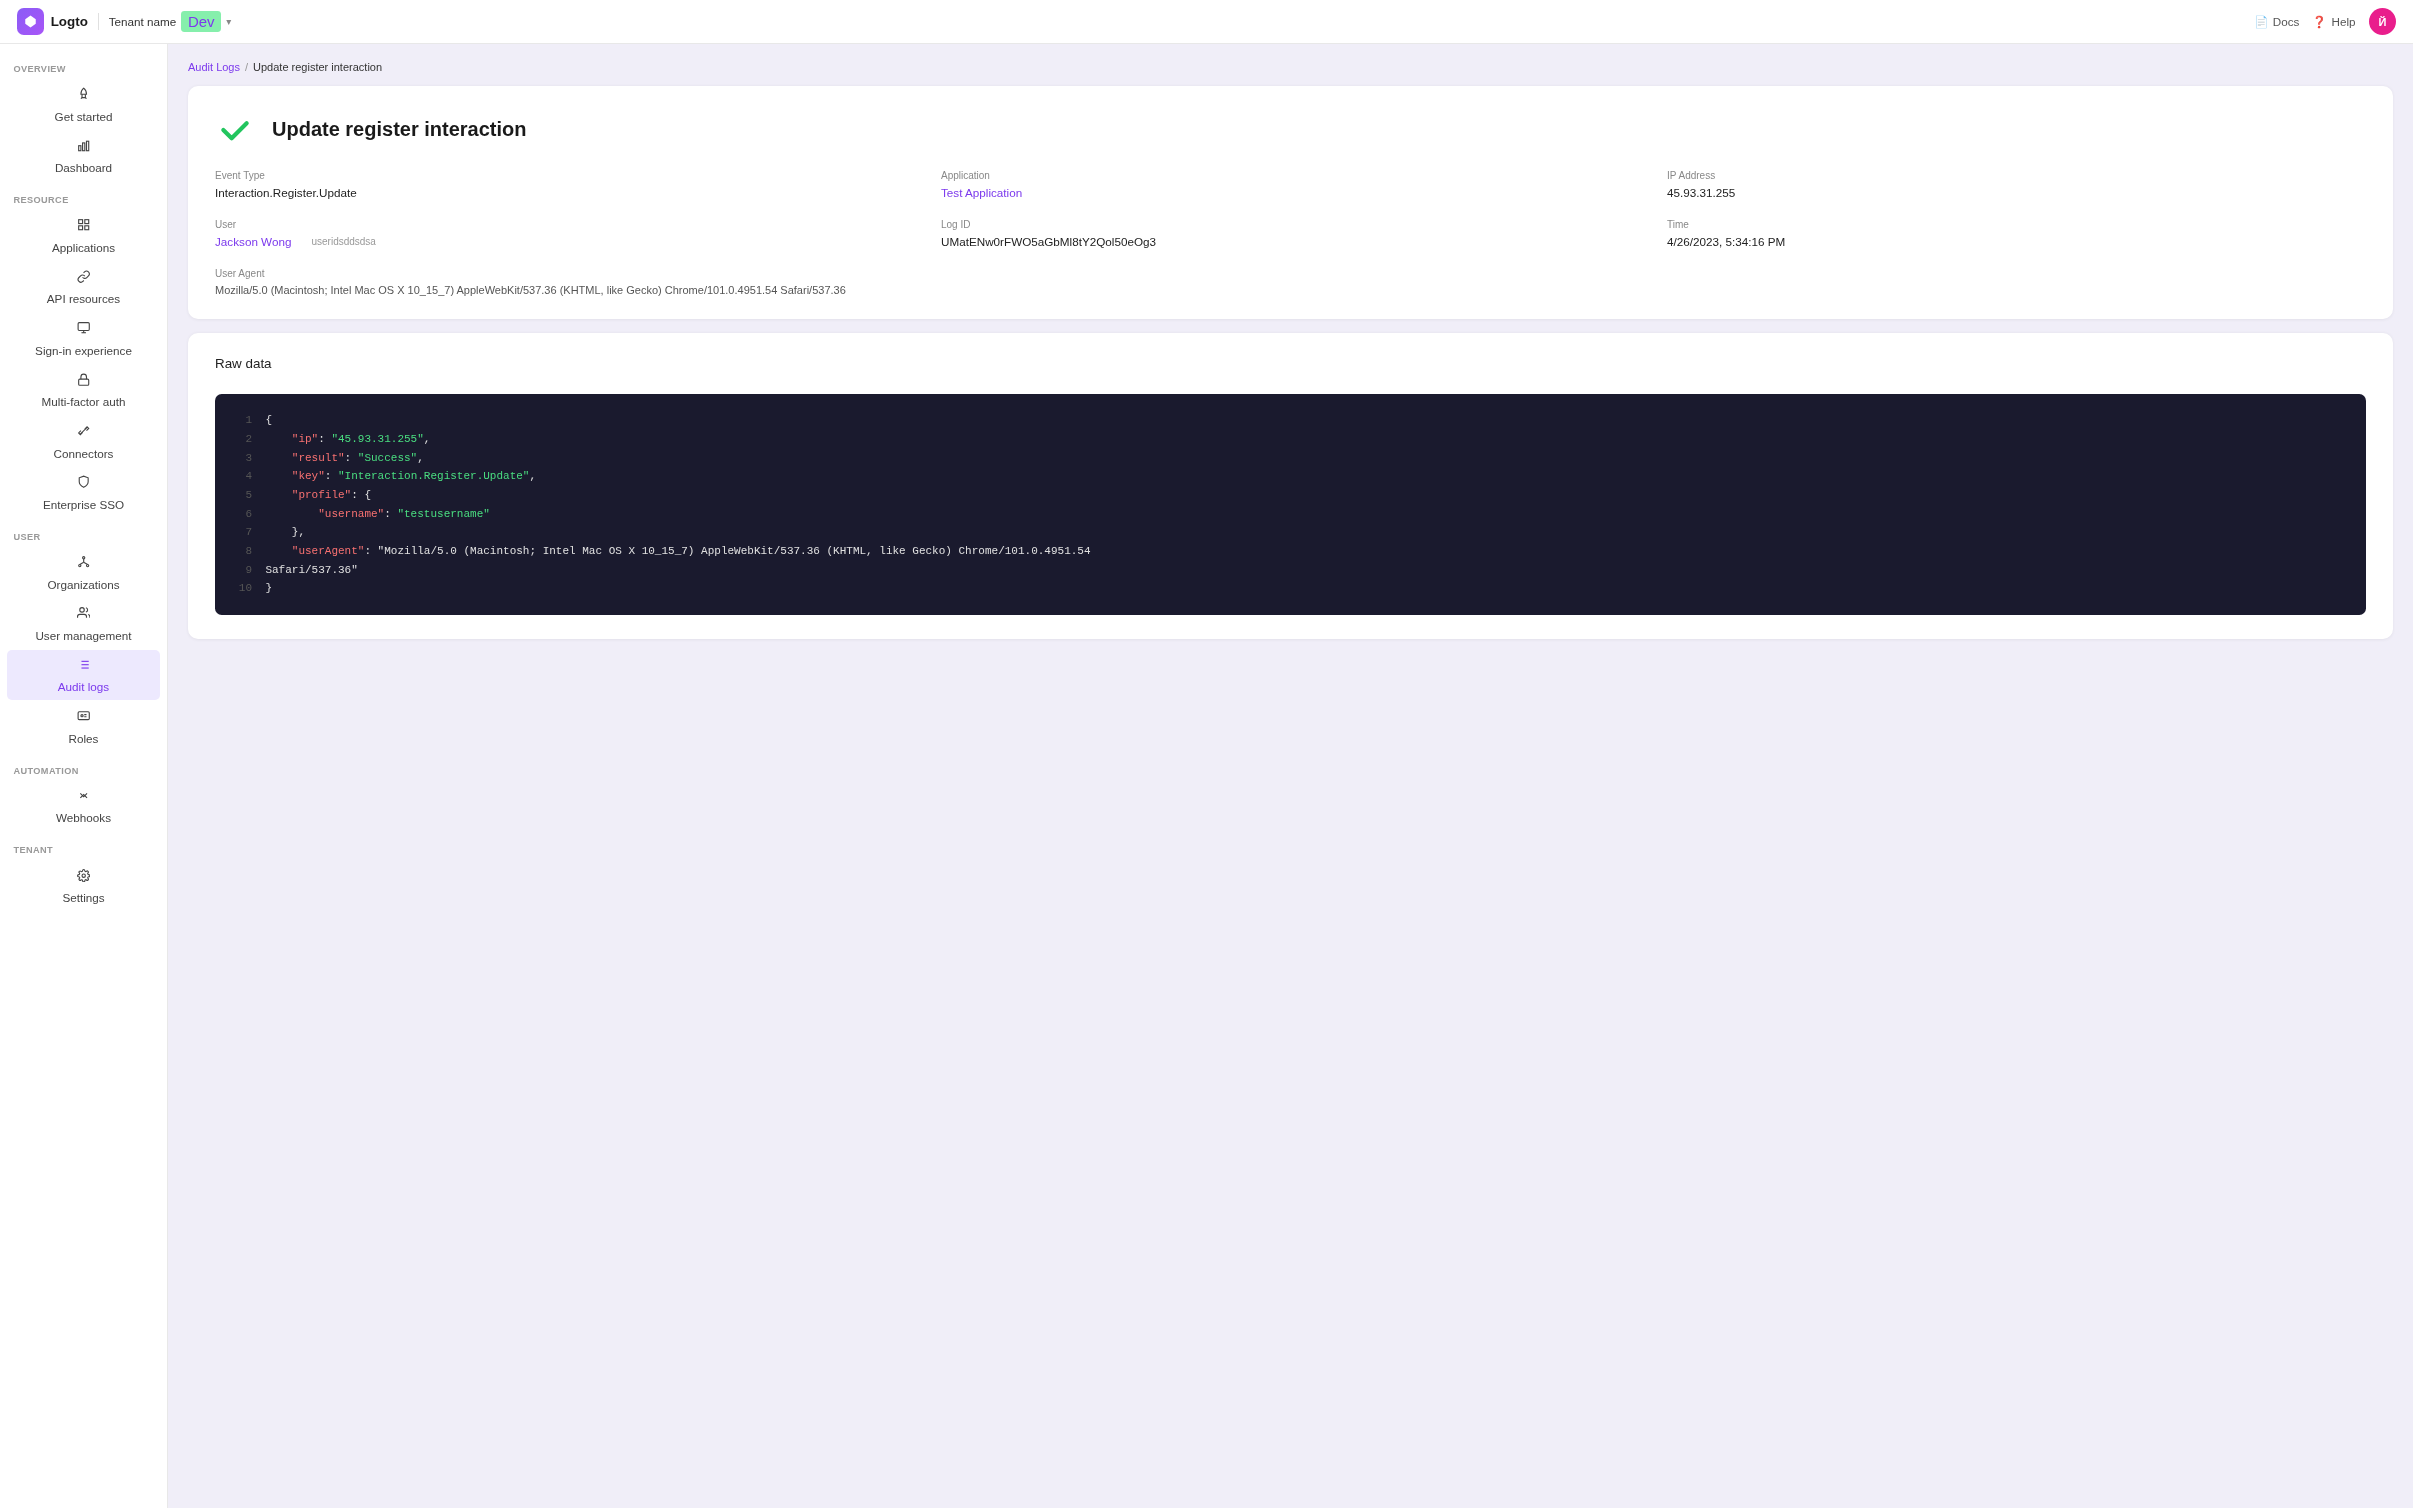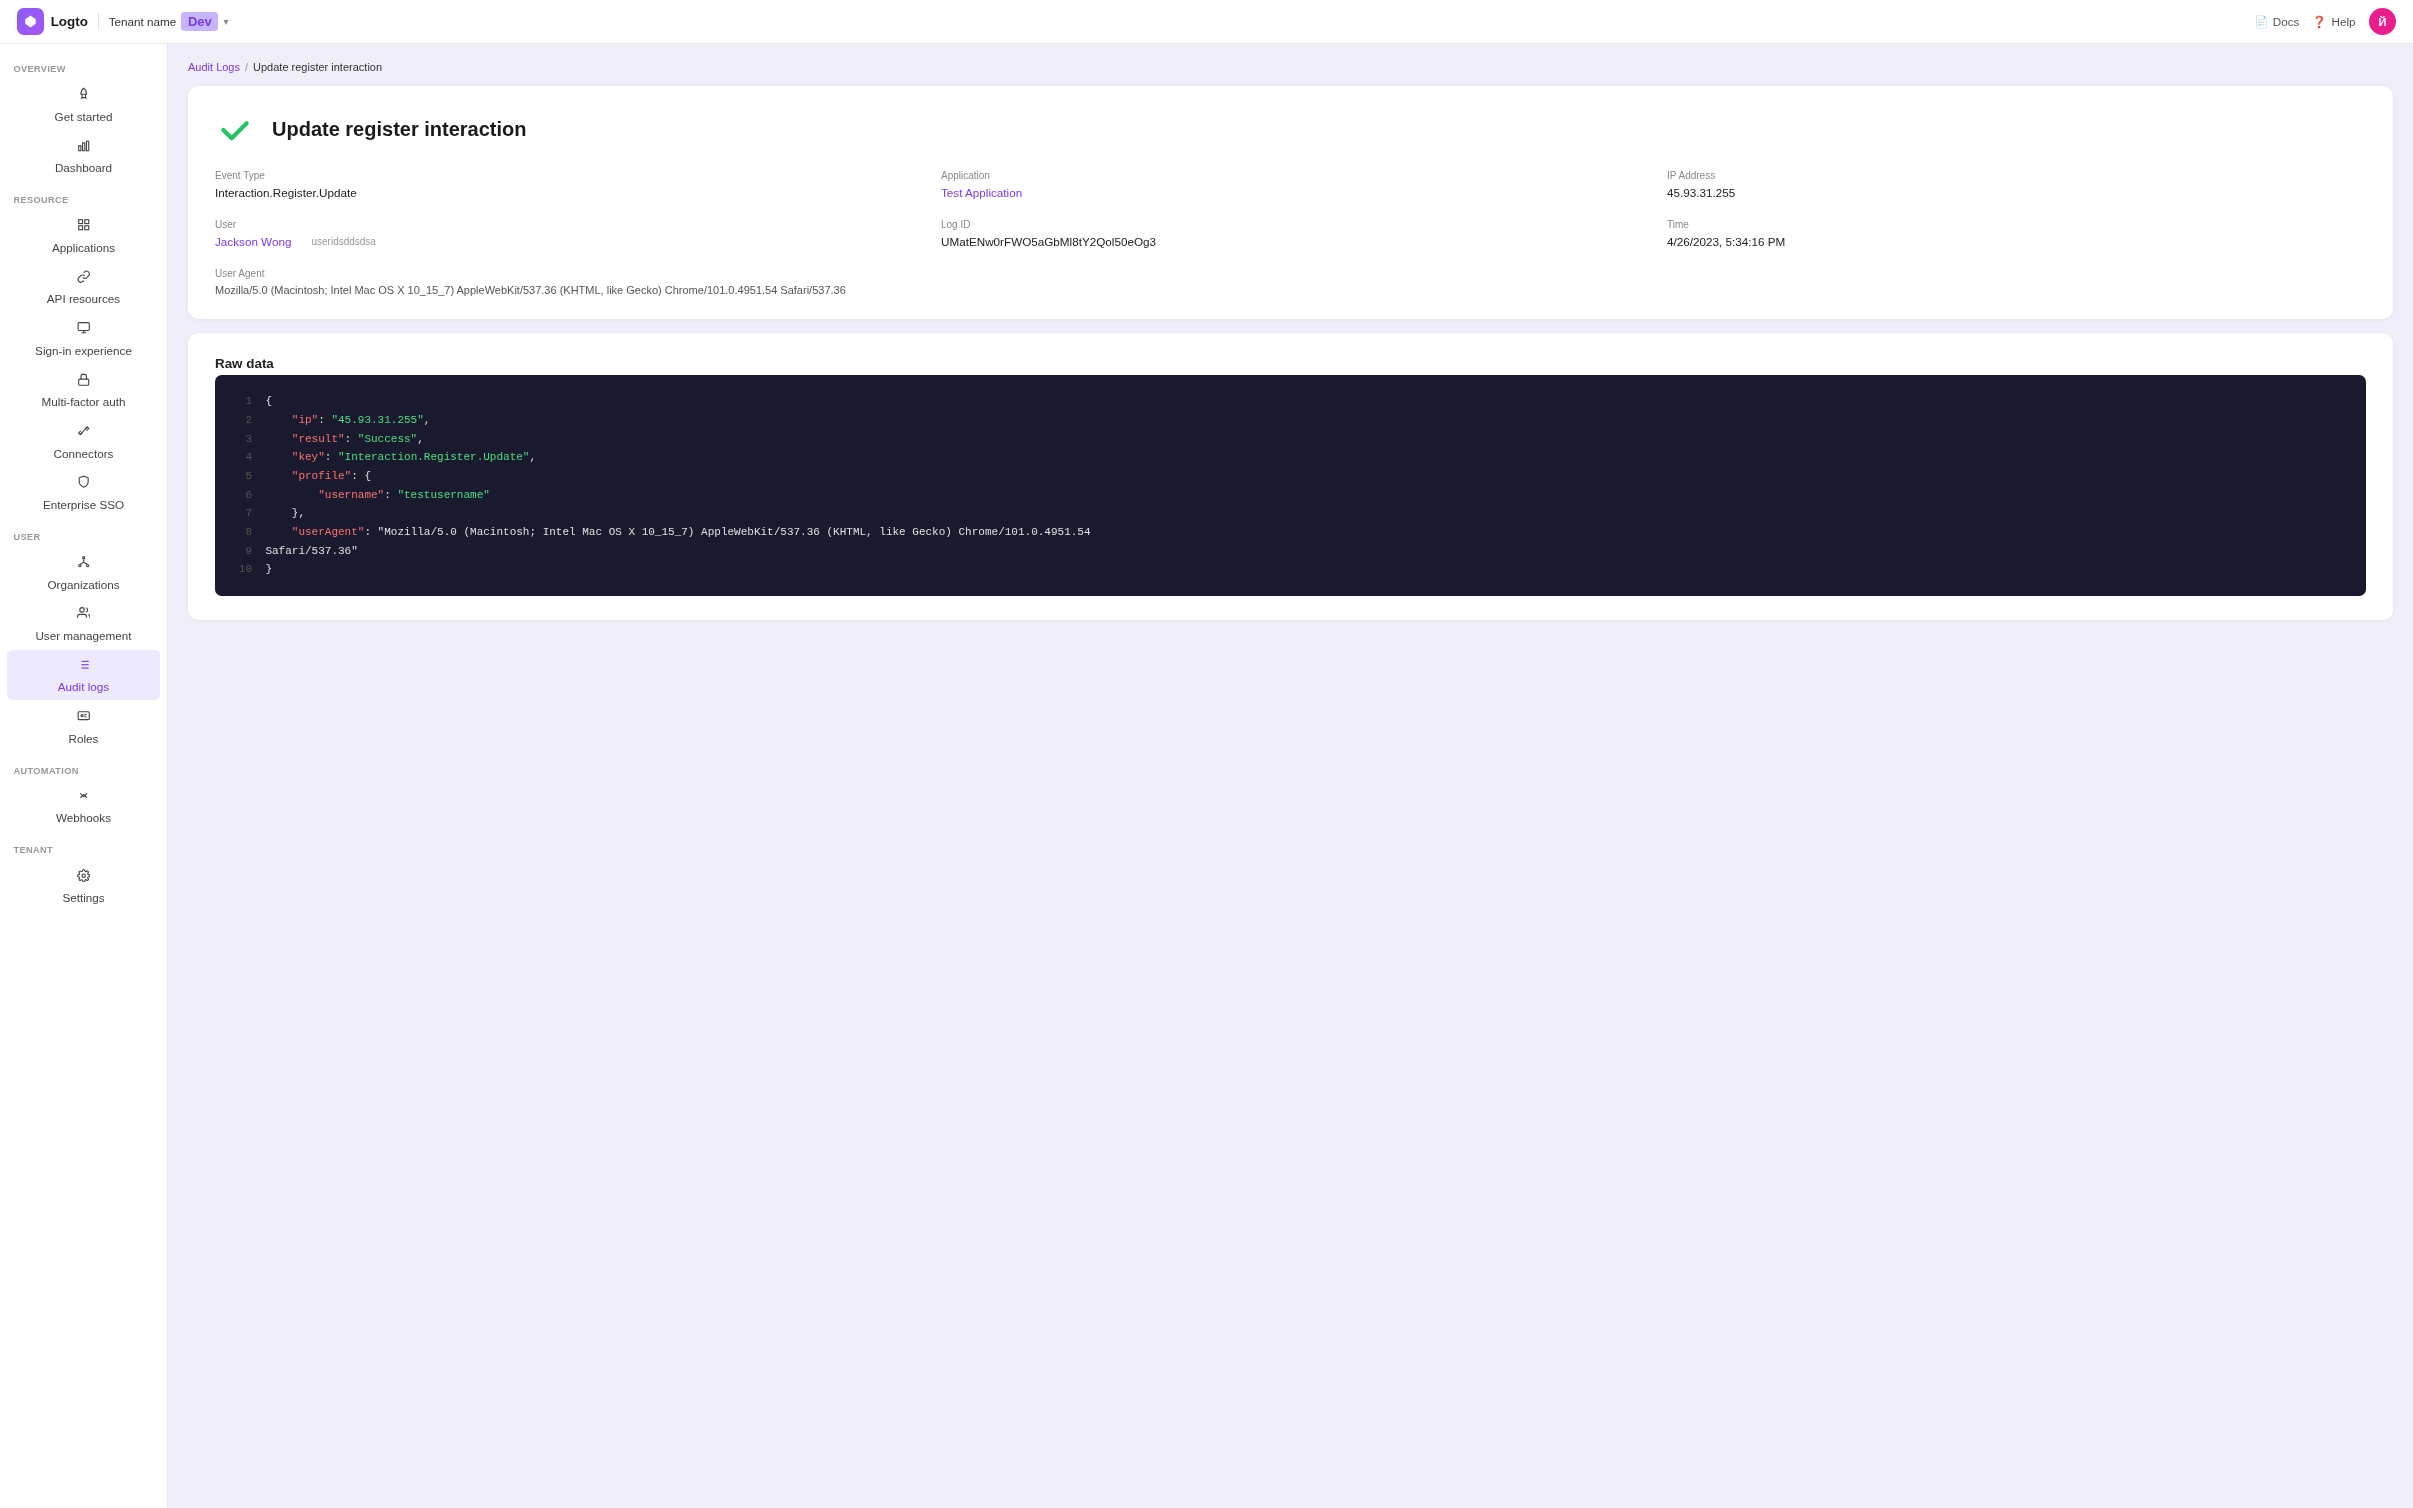--- a/index.html
+++ b/index.html
@@ -8,21 +8,21 @@
     
     .topbar { background: #fff; border-bottom: 0.8px solid #e8e8e8; display: flex; align-items: center; justify-content: space-between; padding: 0 17px; height: 44px; flex-shrink: 0; }
     .topbar-left { display: flex; align-items: center; gap: 10px; }
     .logo-area { display: flex; align-items: center; gap: 6.7px; }
     .logo-icon { width: 27px; height: 27px; background: linear-gradient(135deg, #8B5CF6, #A855F7); border-radius: 6.7px; display: flex; align-items: center; justify-content: center; }
     .logo-icon svg { width: 15px; height: 15px; fill: white; }
     .logo-text { font-size: 13.4px; font-weight: 700; color: #1a1a1a; }
     .divider-v { width: 0.8px; height: 17px; background: #e0e0e0; }
     .tenant-area { display: flex; align-items: center; gap: 5px; cursor: pointer; }
     .tenant-name { font-size: 11.7px; color: #333; }
-    .tenant-badge { background: #c4b5fd; color: #7c3aed; font-size: 13px; font-weight: 700; padding: 1.7px 6.7px; border-radius: 3.4px; }
+    .tenant-badge { background: #86efac; color: #7c3aed; font-size: 15px; font-weight: 400; padding: 1.7px 6.7px; border-radius: 3.4px; }
     .tenant-chevron { color: #888; font-size: 10px; }
     .topbar-right { display: flex; align-items: center; gap: 13.4px; }
     .topbar-btn { display: flex; align-items: center; gap: 4.2px; font-size: 11.7px; color: #555; cursor: pointer; background: none; border: none; }
     .user-avatar { width: 27px; height: 27px; background: #e91e8c; border-radius: 50%; display: flex; align-items: center; justify-content: center; color: white; font-size: 11px; font-weight: 600; cursor: pointer; }
 
     
     .layout { display: flex; flex: 1; overflow: hidden; }
 
     
     .sidebar { width: 168px; background: #fff; border-right: 0.8px solid #e8e8e8; display: flex; flex-direction: column; overflow-y: auto; flex-shrink: 0; padding: 6.7px 0; }
@@ -49,21 +49,21 @@
     .detail-grid { display: grid; grid-template-columns: 1fr 1fr 1fr; gap: 20px 27px; }
     .detail-field { display: flex; flex-direction: column; gap: 5px; }
     .detail-label { font-size: 10px; color: #888; font-weight: 500; text-transform: capitalize; }
     .detail-value { font-size: 11.7px; color: #222; }
     .detail-value.link { color: #7c3aed; cursor: pointer; }
     .detail-value.small-text { font-size: 11px; color: #555; }
     .user-field { display: flex; align-items: center; gap: 20px; }
     .user-id { font-size: 10px; color: #999; }
 
     
-    .raw-data-title { font-size: 13.4px; font-weight: 700; color: #222; margin-bottom: 4px; }
+    .raw-data-title { font-size: 13.4px; font-weight: 400; color: #222; margin-bottom: 23px; }
     .code-block { background: #1a1a2e; border-radius: 6.7px; padding: 17px 20px; font-family: 'Courier New', monospace; font-size: 11px; line-height: 1.7; overflow-x: auto; }
     .code-line { display: flex; gap: 13.4px; }
     .line-num { color: #555; width: 17px; text-align: right; flex-shrink: 0; user-select: none; }
     .line-content { color: #e0e0e0; white-space: pre; }
     .key-color { color: #f87171; }
     .str-color { color: #4ade80; }
   </style>
 </head>
 <body>
 

